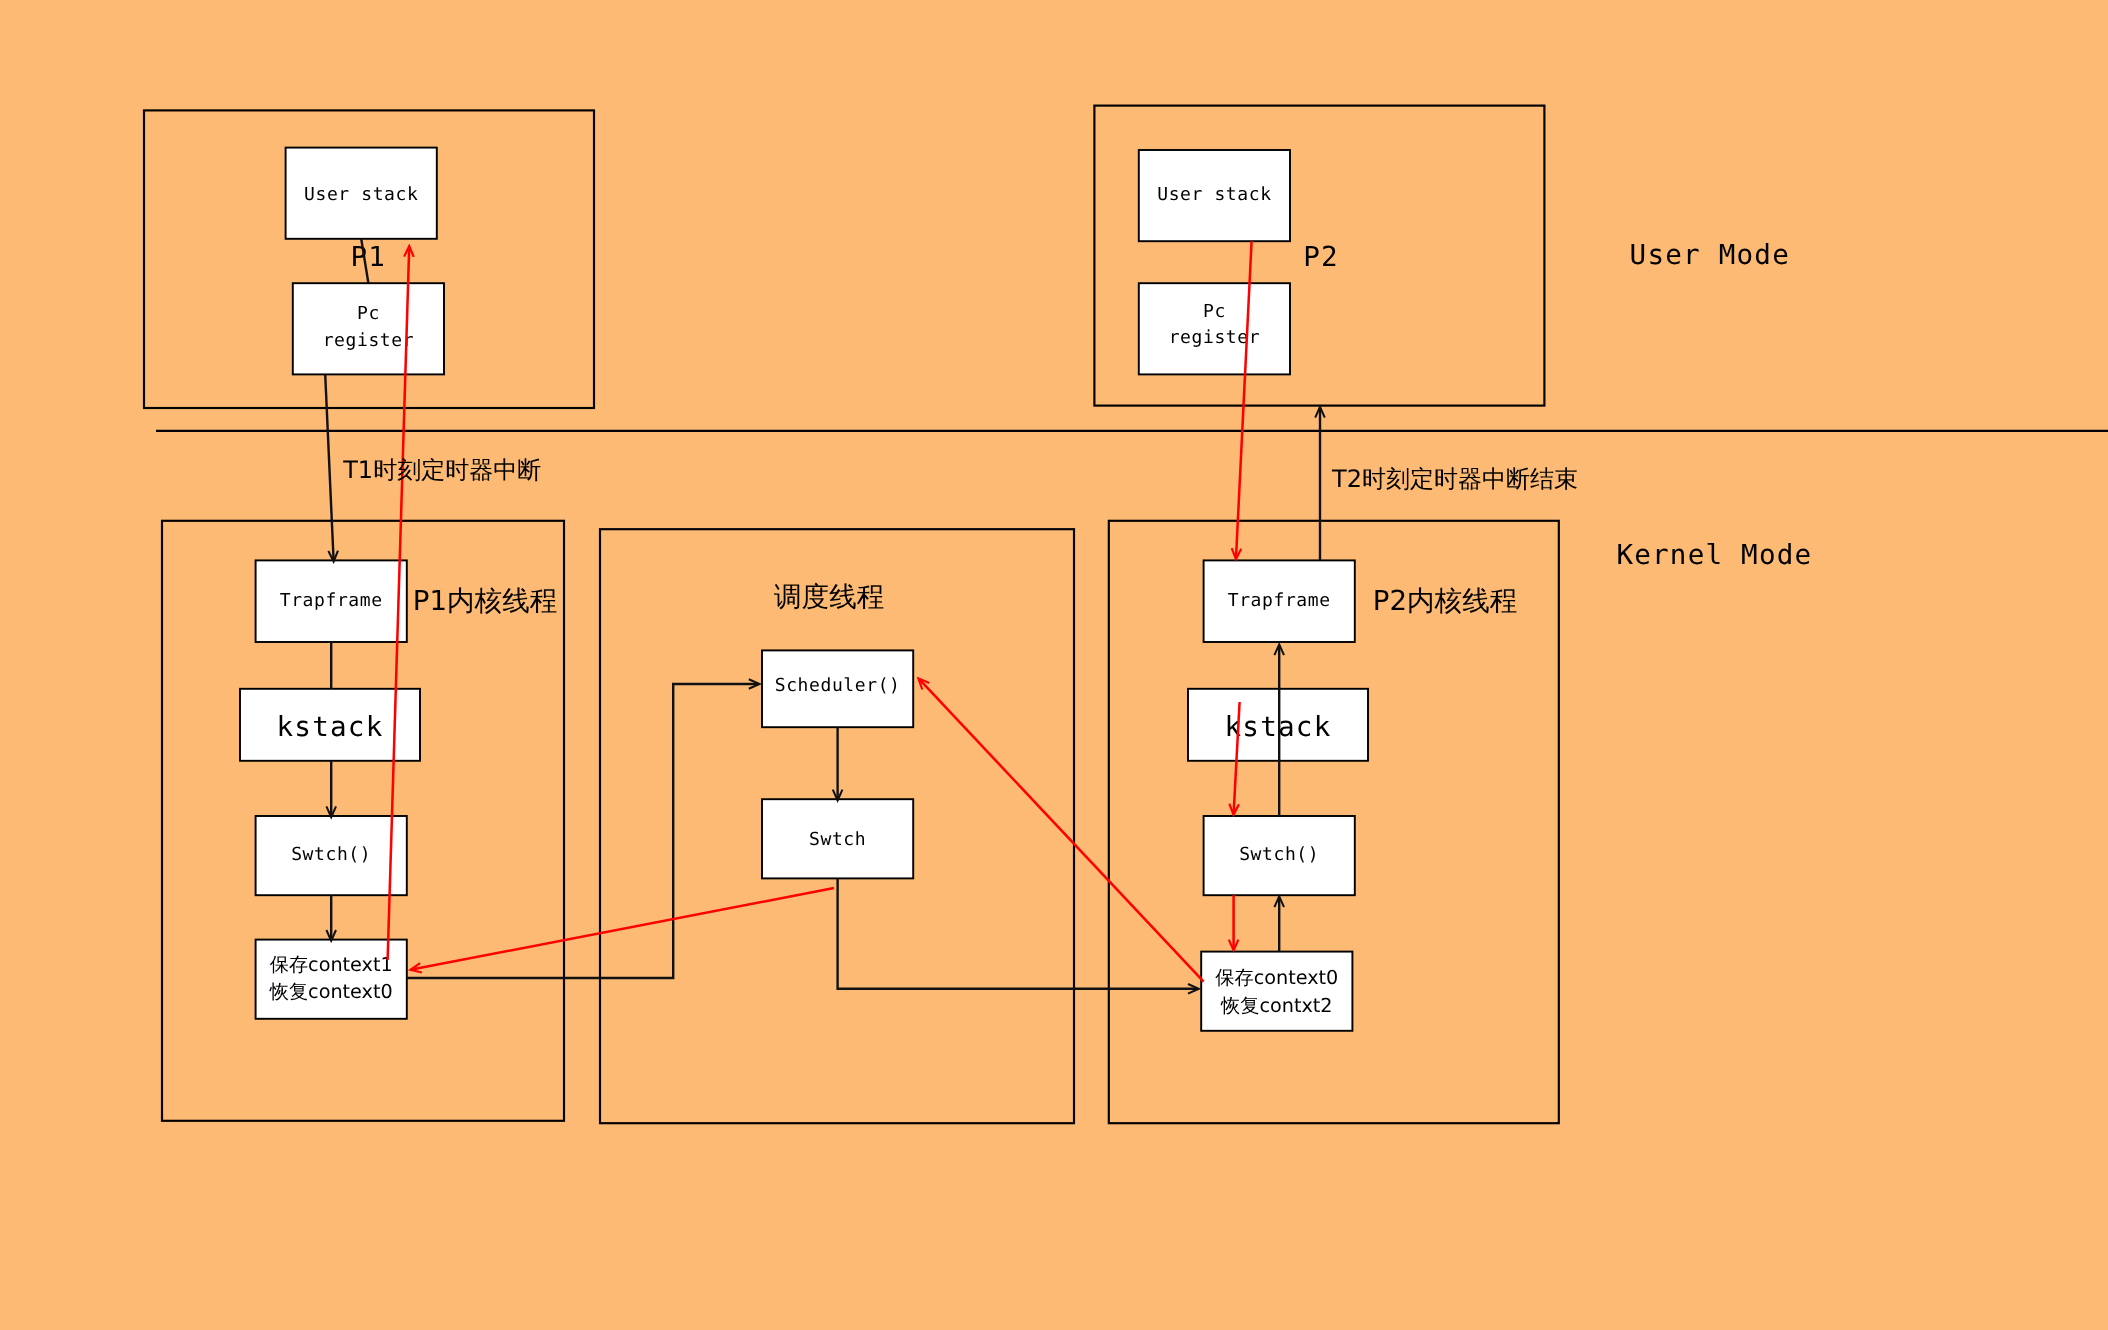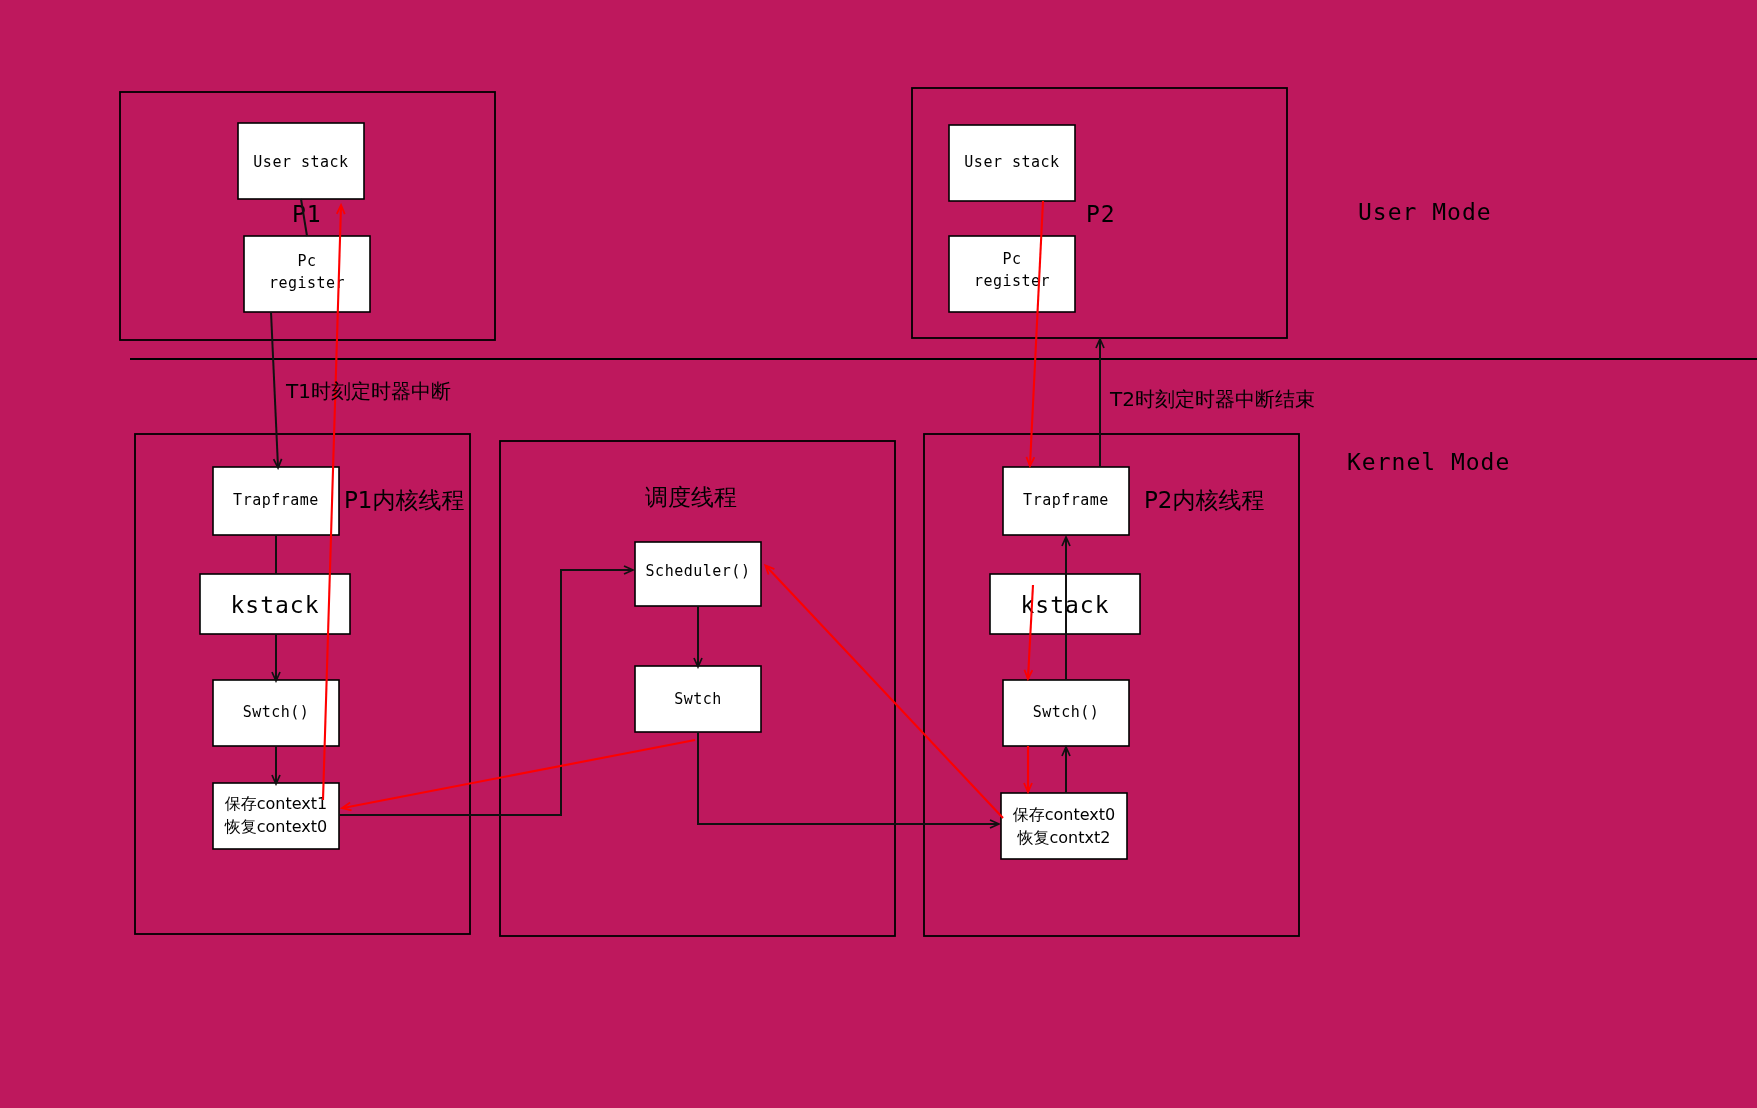--- a/index.html
+++ b/index.html
@@ -4,21 +4,21 @@
 <style>
   html, body {
     margin: 0;
     padding: 0;
     background: #ffffff;
   }
   #root {
     position: relative;
     width: 1757px;
     height: 1108px;
-    background: #be185d;
+    background: #fdba74;
     font-family: "DejaVu Sans Mono", "Liberation Mono", monospace;
     overflow: hidden;
   }
   svg.diagram {
     position: absolute;
     top: 0;
     left: 0;
     width: 1757px;
     height: 1108px;
   }

